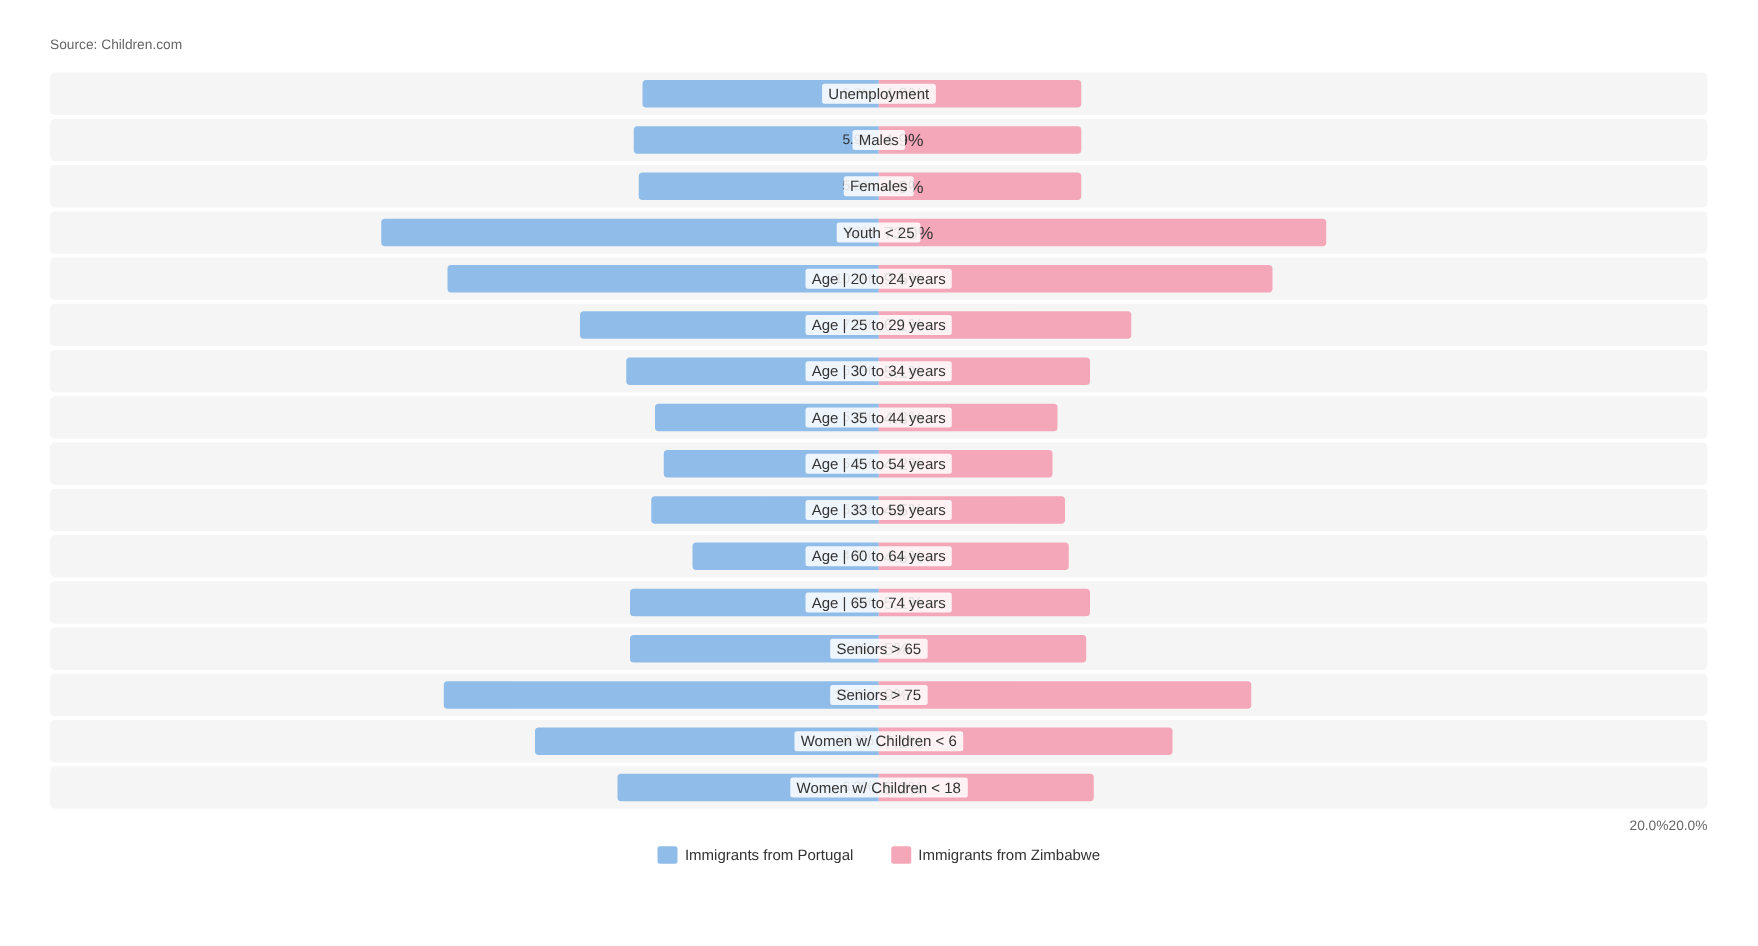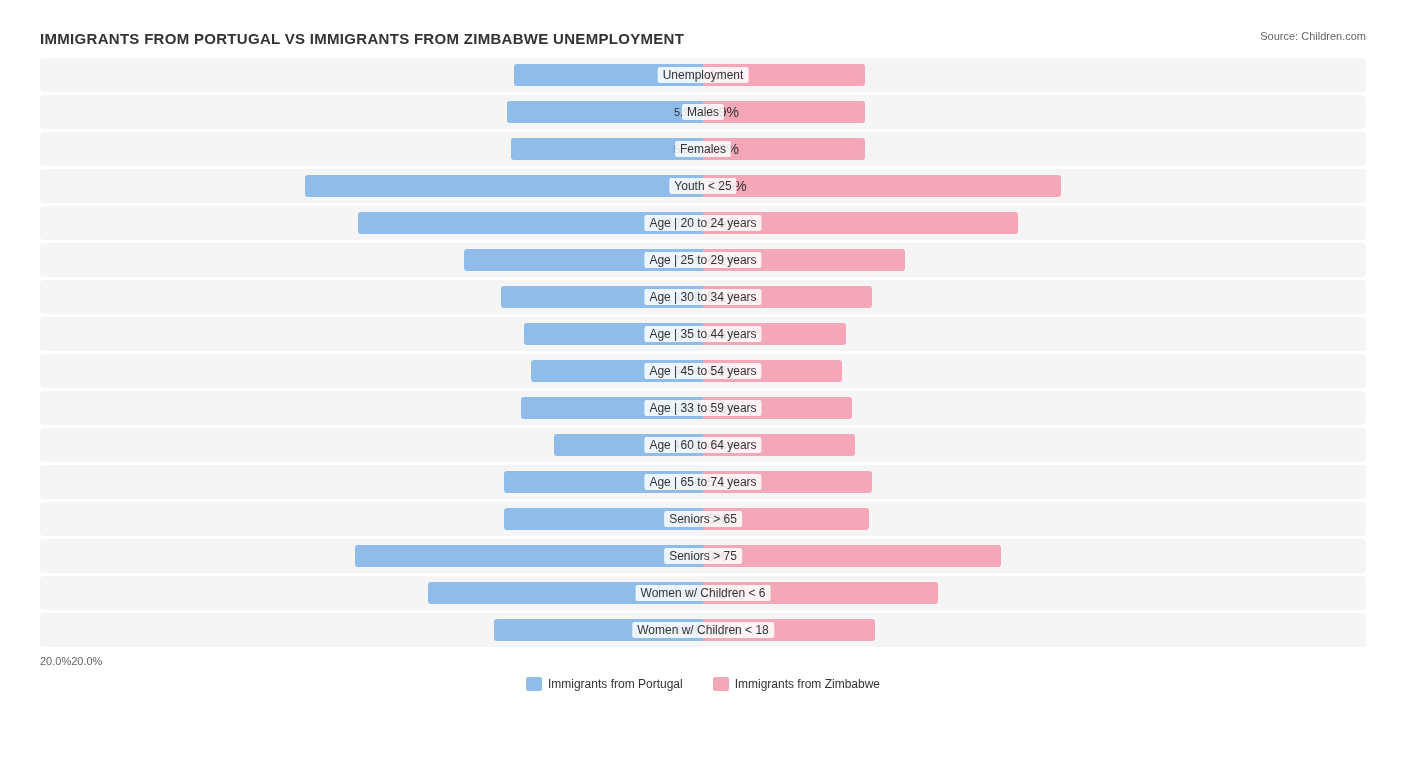--- a/index.html
+++ b/index.html
@@ -115,21 +115,21 @@
       font-size: 12px;
       color: #333;
       white-space: nowrap;
       z-index: 3;
       background: rgba(255,255,255,0.85);
       padding: 1px 5px;
       border-radius: 2px;
     }
     .axis-row {
       display: flex;
-      justify-content: flex-start;
+      justify-content: flex-end;
       font-size: 11px;
       color: #666;
       margin-top: 8px;
       padding: 0 0px;
     }
     .legend {
       display: flex;
       justify-content: center;
       gap: 30px;
       margin-top: 10px;
@@ -157,21 +157,20 @@
       justify-content: space-between;
       align-items: flex-start;
       margin-bottom: 6px;
     }
   </style>
 </head>
 <body>
 
 <div class="chart-container">
   <div class="header-row">
-    <div class="chart-title">IMMIGRANTS FROM PORTUGAL VS IMMIGRANTS FROM ZIMBABWE UNEMPLOYMENT</div>
     <div class="source-text">Source: Children.com</div>
   </div>
   <div class="chart-area" id="chart-area">
   <div class="bar-row">
     <div class="bar-inner">
       <div class="left-section">
         <div class="bar-left" style="width: 28.500000000000004%;"></div>
       </div>
       <div class="right-section">
         <div class="bar-right" style="width: 24.500000000000004%;"></div>

